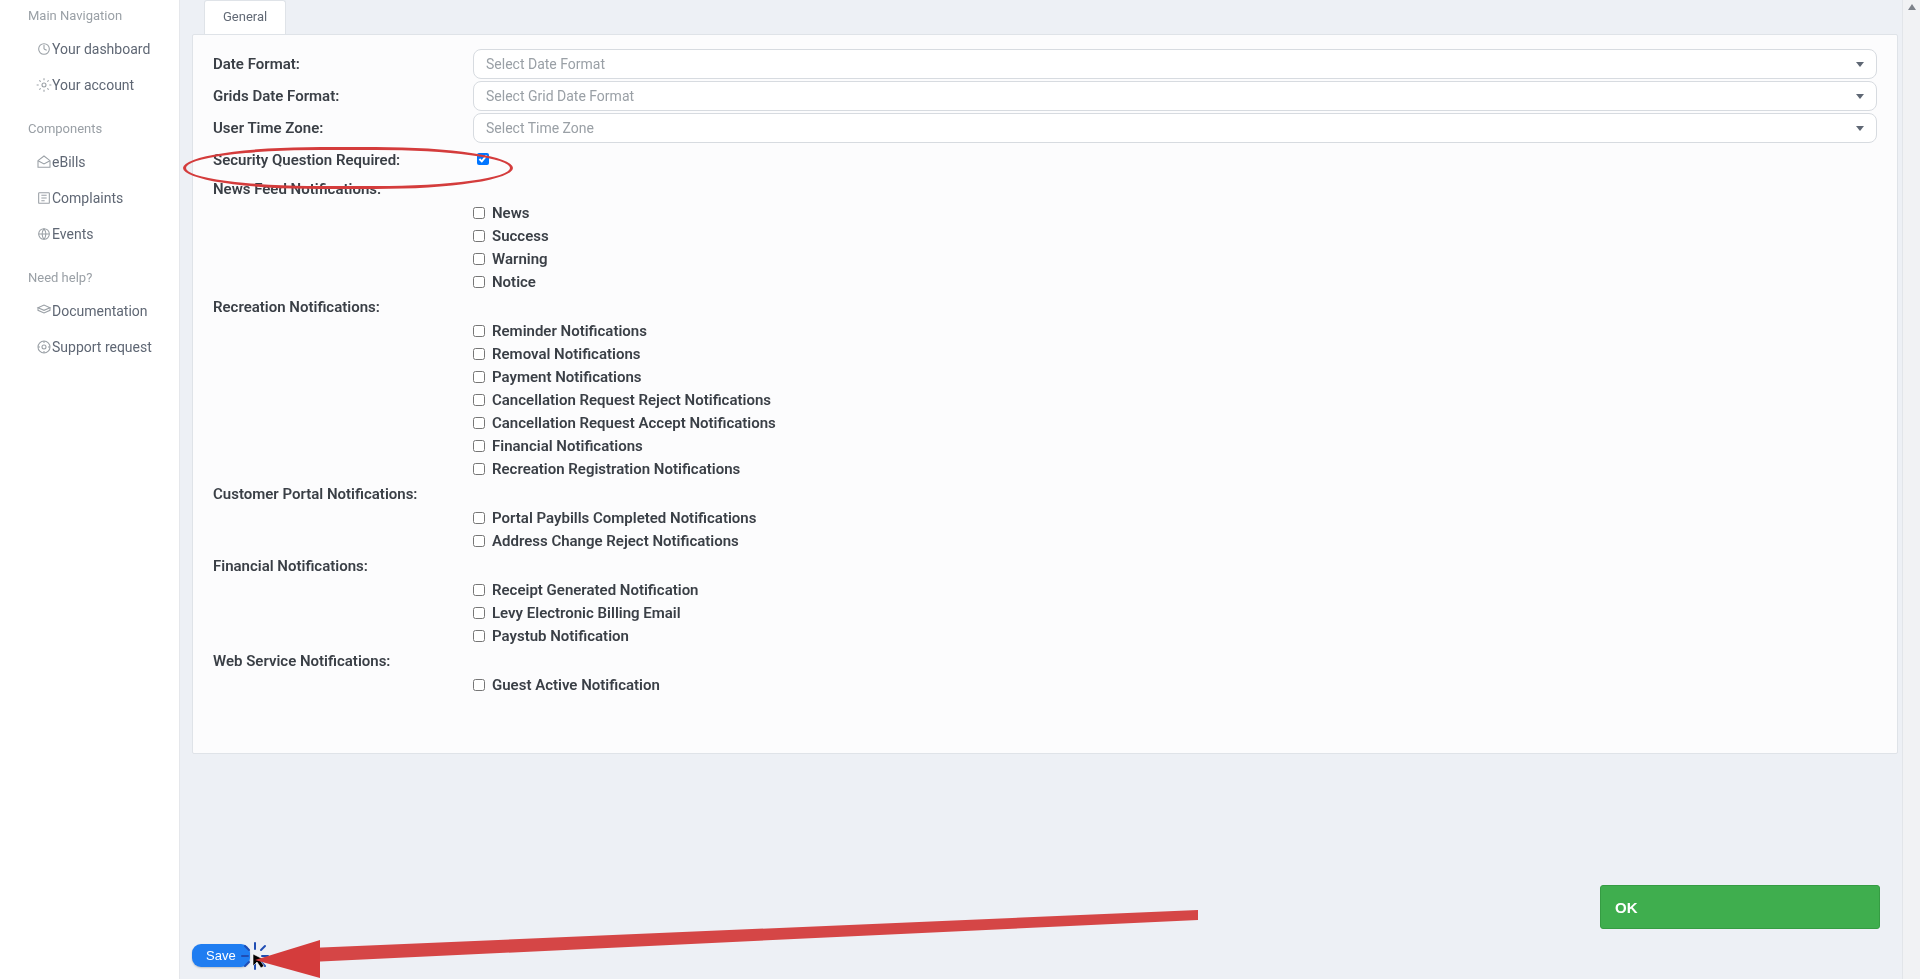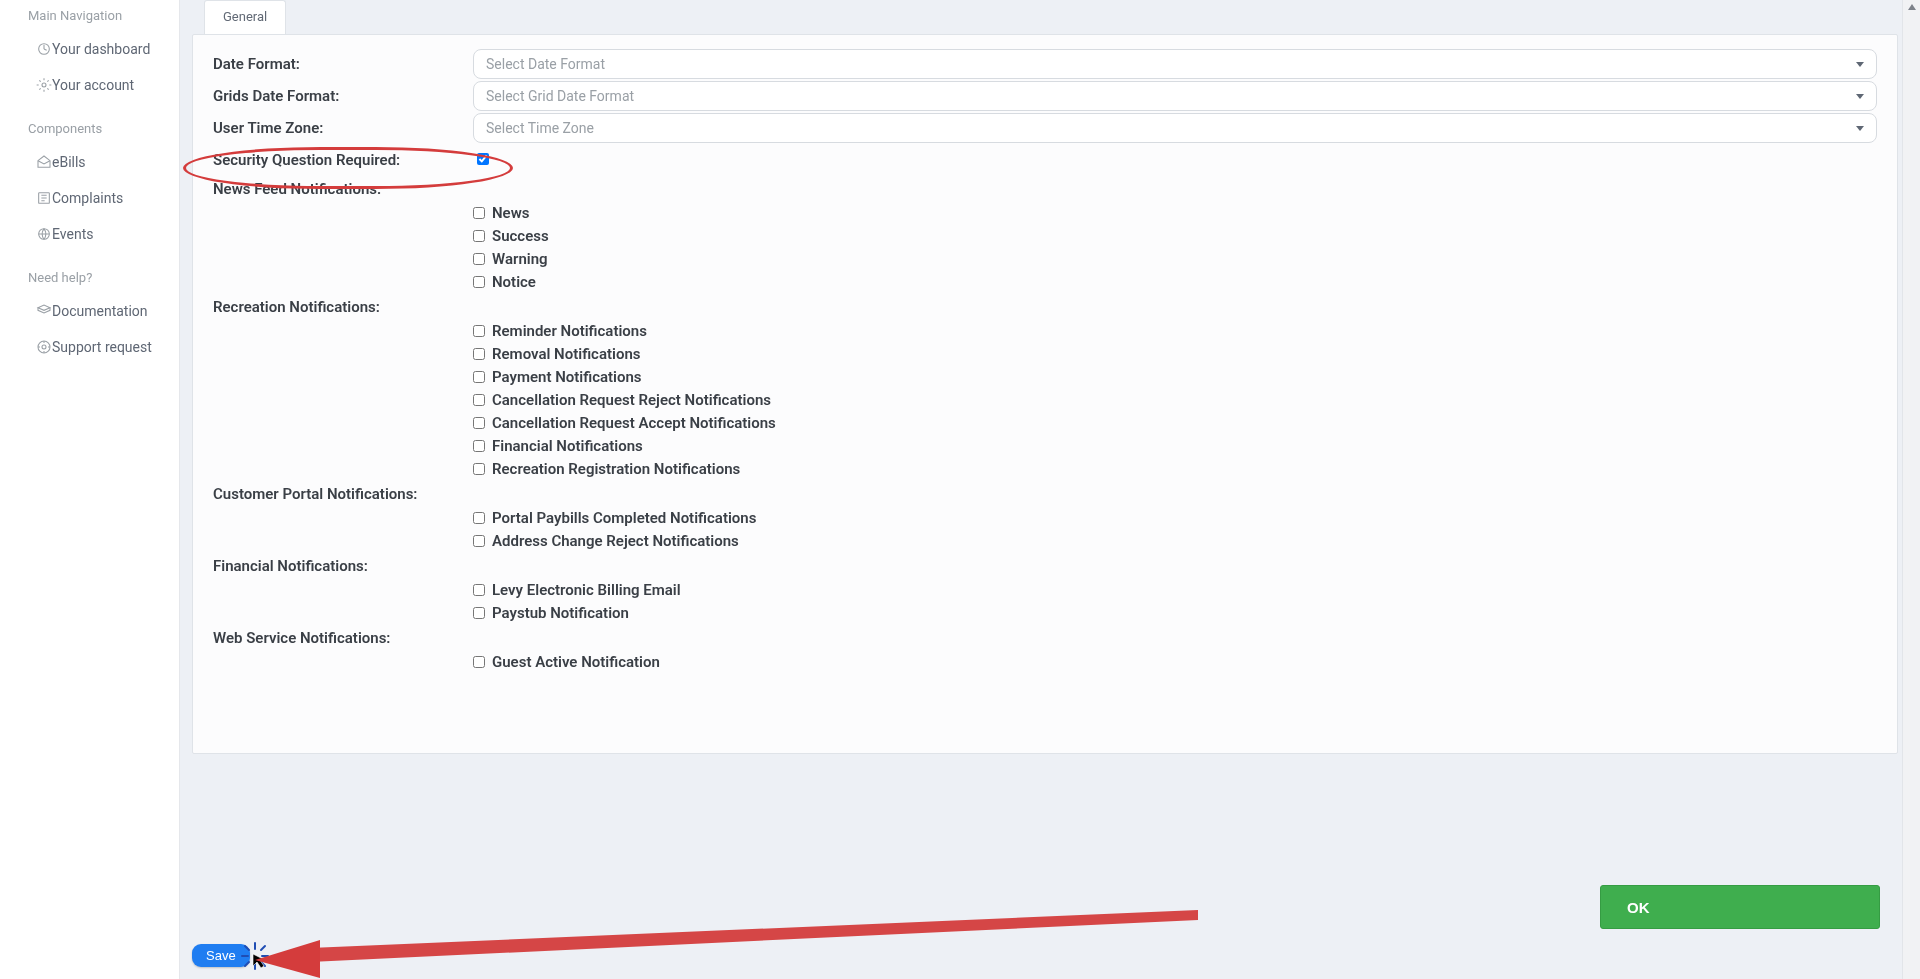--- a/index.html
+++ b/index.html
@@ -133,21 +133,21 @@
     right: 40px;
     bottom: 50px;
     width: 280px;
     height: 44px;
     background: #3fae4e;
     border: 1px solid #359c43;
     color: #fff;
     font-size: 15px;
     font-weight: 600;
     text-align: left;
-    padding-left: 26px;
+    padding-left: 14px;
     border-radius: 3px;
     cursor: pointer;
   }
 
   
   .arrow-overlay {
     position: absolute;
     pointer-events: none;
     left: 0; top: 0; width: 100%; height: 100%;
   }
@@ -352,20 +352,24 @@
             <label>Portal Paybills Completed Notifications</label>
           </div>
         <div class="check-item">
             <input type="checkbox" style="">
             <label>Address Change Reject Notifications</label>
           </div>
       </div>
 
       <div class="group-title">Financial Notifications:</div>
       <div class="check-list">
+        <div class="check-item">
+            <input type="checkbox" style="">
+            <label>Receipt Generated Notification</label>
+          </div>
         <div class="check-item">
             <input type="checkbox" style="">
             <label>Levy Electronic Billing Email</label>
           </div>
         <div class="check-item">
             <input type="checkbox" style="">
             <label>Paystub Notification</label>
           </div>
       </div>
 

